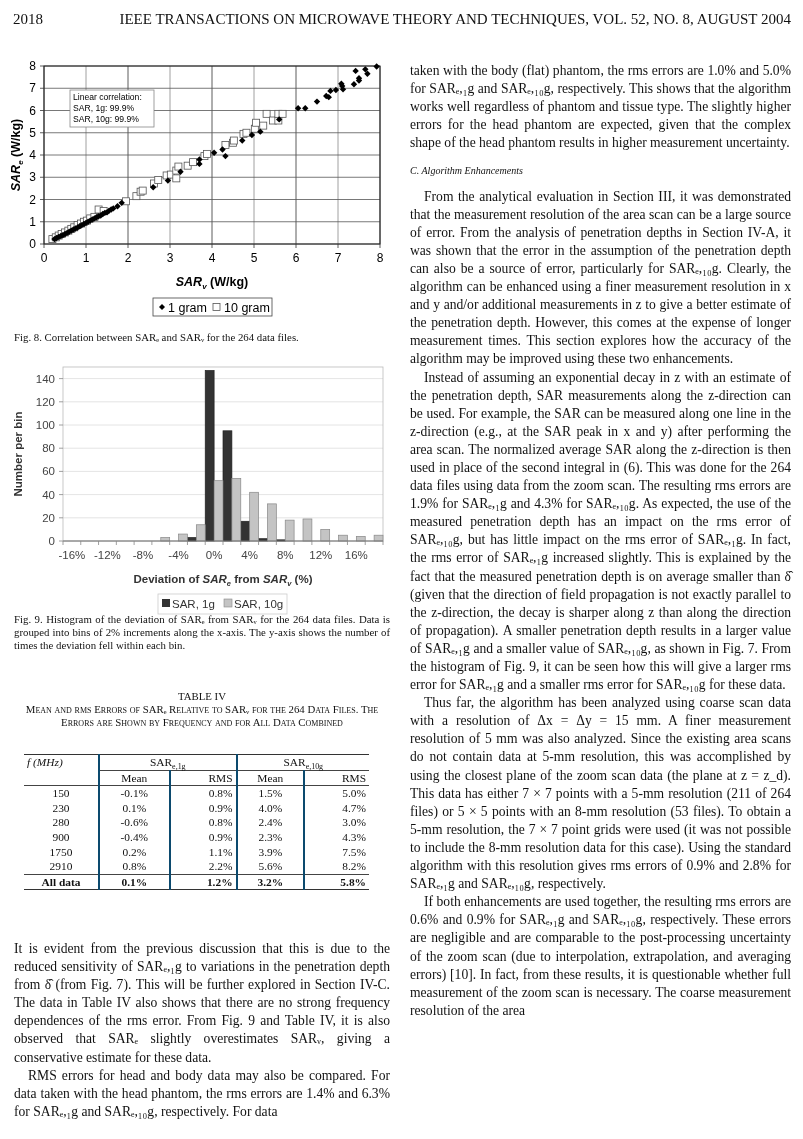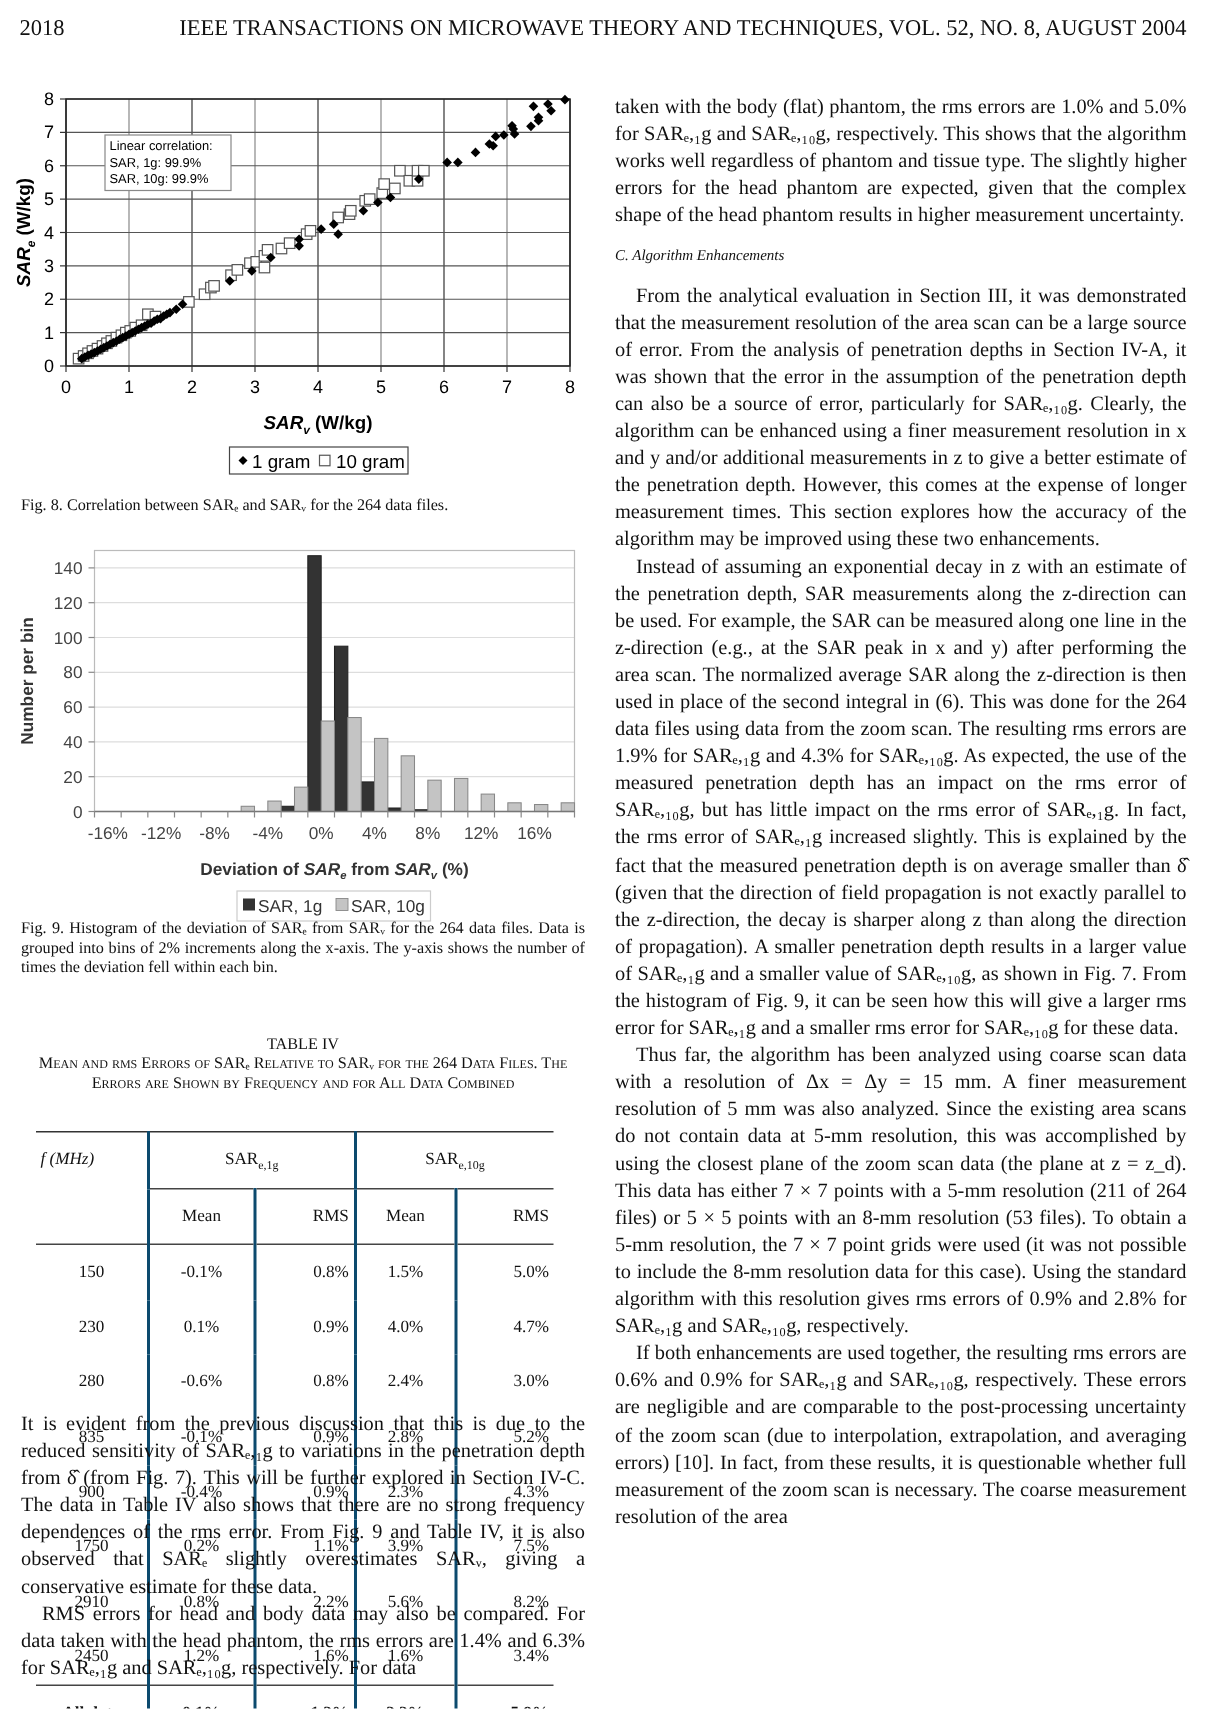--- a/index.html
+++ b/index.html
@@ -12,21 +12,21 @@
   .col-right { left: 410px; width: 381px; font-size: 13.6px; line-height: 18.1px; text-align: justify; }
   .col-left-text { left: 14px; width: 376px; font-size: 13.6px; line-height: 18.1px; text-align: justify; }
   p { margin: 0; }
   .indent { text-indent: 14px; }
   .caption { font-size: 10.8px; line-height: 13px; left: 14px; width: 376px; text-align: justify; }
   .section-heading { font-style: italic; font-size: 10px; }
   .table-title { left: 14px; width: 376px; text-align: center; font-size: 10.8px; line-height: 13px; }
   .smallcaps { font-variant: small-caps; }
   table.t4 { position: absolute; left: 24px; top: 754px; width: 345px; border-collapse: collapse;
              font-size: 11.4px; line-height: 14.6px; }
-  table.t4 td { padding: 11px 3px; }
+  table.t4 td { padding: 0 3px; }
   table.t4 .c { text-align: center; }
   table.t4 .r { text-align: right; }
   table.t4 tr.top td { border-top: 1.5px solid #333; }
   table.t4 tr.bottom td { border-bottom: 1.5px solid #333; }
   .vl { border-left: 2px solid #0c4a6e; }
   .ul { border-bottom: 1px solid #444; }
   svg text { font-family: "Liberation Sans", sans-serif; }
   sub { font-size: 70%; vertical-align: -3px; line-height: 0; }
 </style>
 </head>
@@ -351,53 +351,39 @@
         <td class="r vl">4.7%</td>
       </tr>
       <tr>
         <td class="c">280</td>
         <td class="c vl">-0.6%</td>
         <td class="r vl">0.8%</td>
         <td class="c vl">2.4%</td>
         <td class="r vl">3.0%</td>
       </tr>
       <tr>
-        <td class="c">835</td>
-        <td class="c vl">-0.1%</td>
-        <td class="r vl">0.9%</td>
-        <td class="c vl">2.8%</td>
-        <td class="r vl">5.2%</td>
-      </tr>
-      <tr>
         <td class="c">900</td>
         <td class="c vl">-0.4%</td>
         <td class="r vl">0.9%</td>
         <td class="c vl">2.3%</td>
         <td class="r vl">4.3%</td>
       </tr>
       <tr>
         <td class="c">1750</td>
         <td class="c vl">0.2%</td>
         <td class="r vl">1.1%</td>
         <td class="c vl">3.9%</td>
         <td class="r vl">7.5%</td>
       </tr>
       <tr>
         <td class="c">2910</td>
         <td class="c vl">0.8%</td>
         <td class="r vl">2.2%</td>
         <td class="c vl">5.6%</td>
         <td class="r vl">8.2%</td>
-      </tr>
-      <tr>
-        <td class="c">2450</td>
-        <td class="c vl">1.2%</td>
-        <td class="r vl">1.6%</td>
-        <td class="c vl">1.6%</td>
-        <td class="r vl">3.4%</td>
       </tr>
     </tbody>
   <tbody>
       <tr class="bottom" style="font-weight:bold; border-top:1px solid #444;">
     <td class="c" style="border-top:1px solid #444;">All data</td>
     <td class="c vl" style="border-top:1px solid #444;">0.1%</td>
     <td class="r vl" style="border-top:1px solid #444;">1.2%</td>
     <td class="c vl" style="border-top:1px solid #444;">3.2%</td>
     <td class="r vl" style="border-top:1px solid #444;">5.8%</td>
   </tr>

